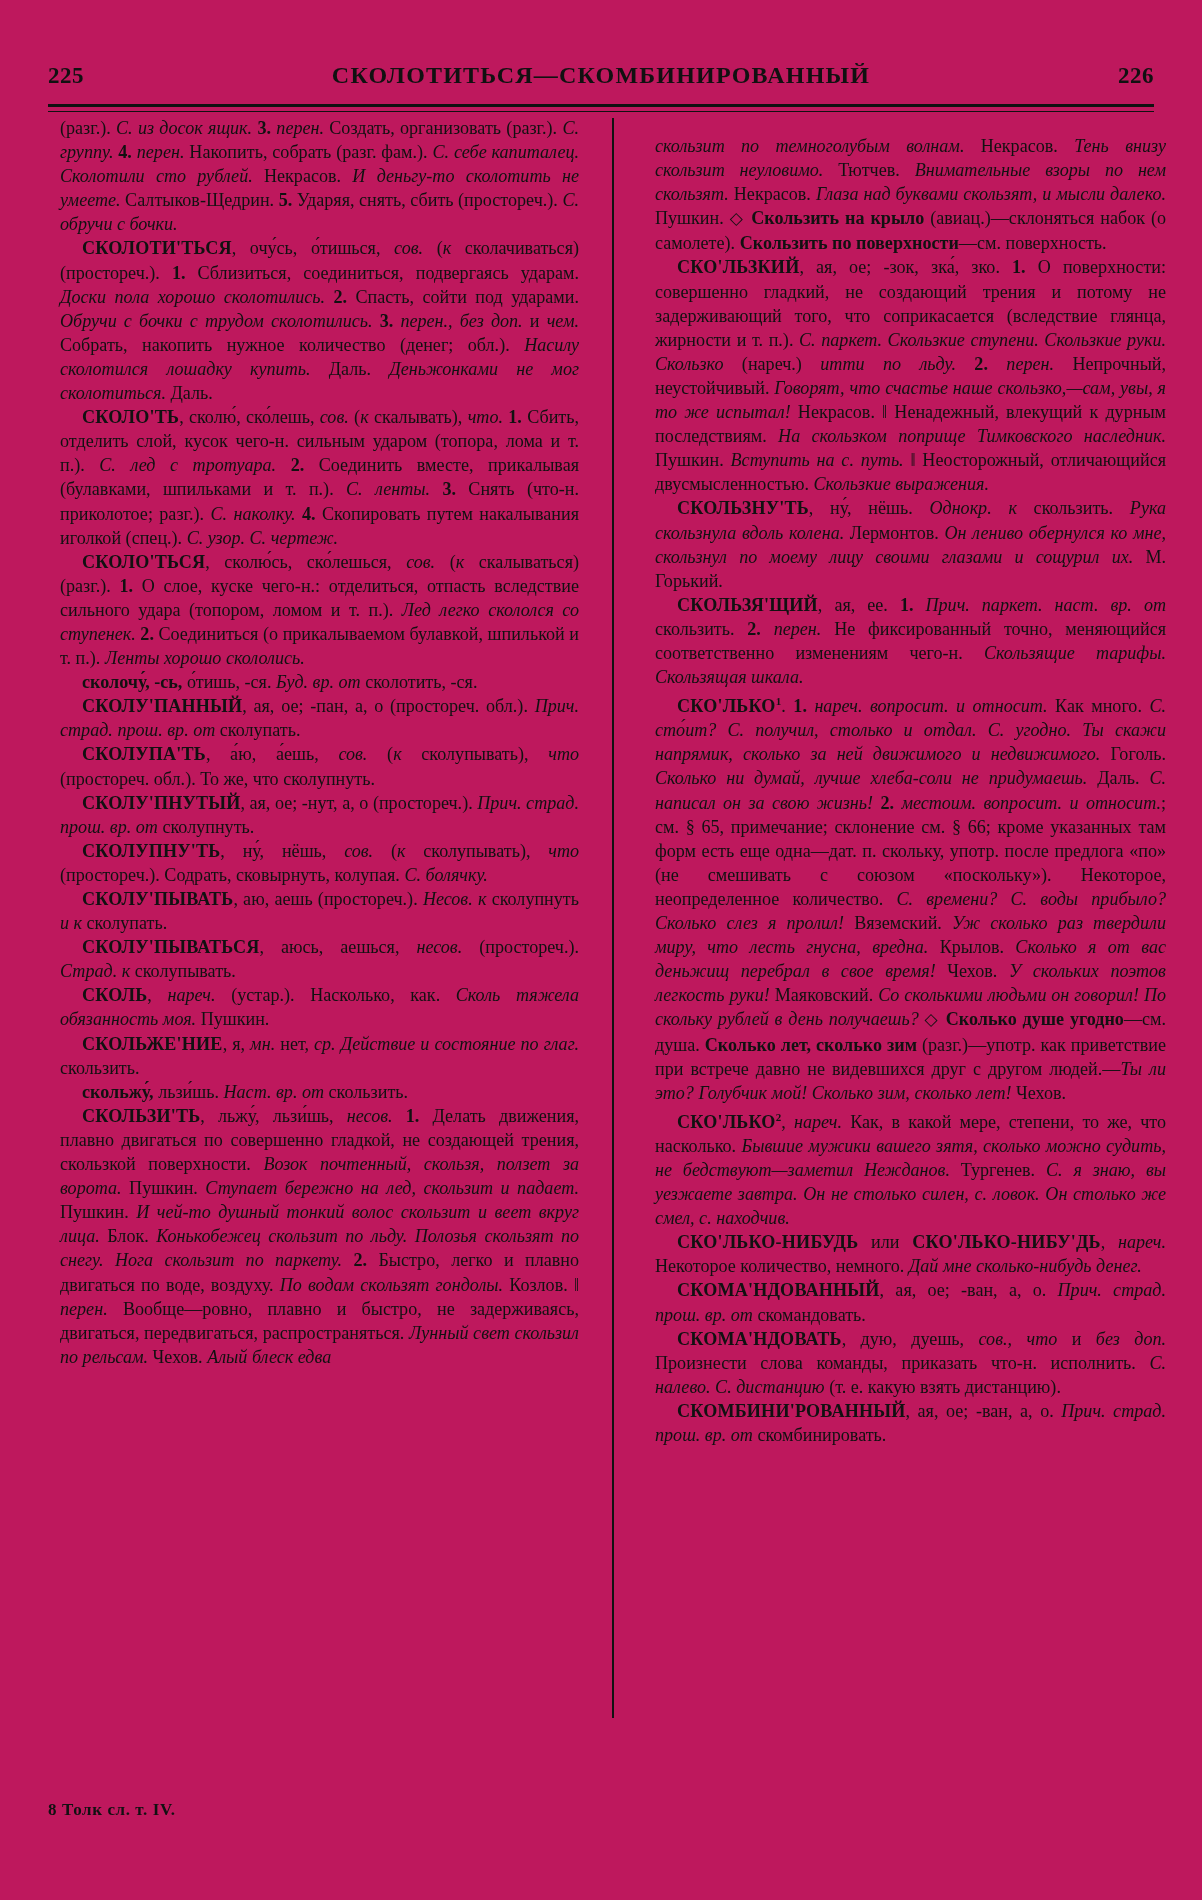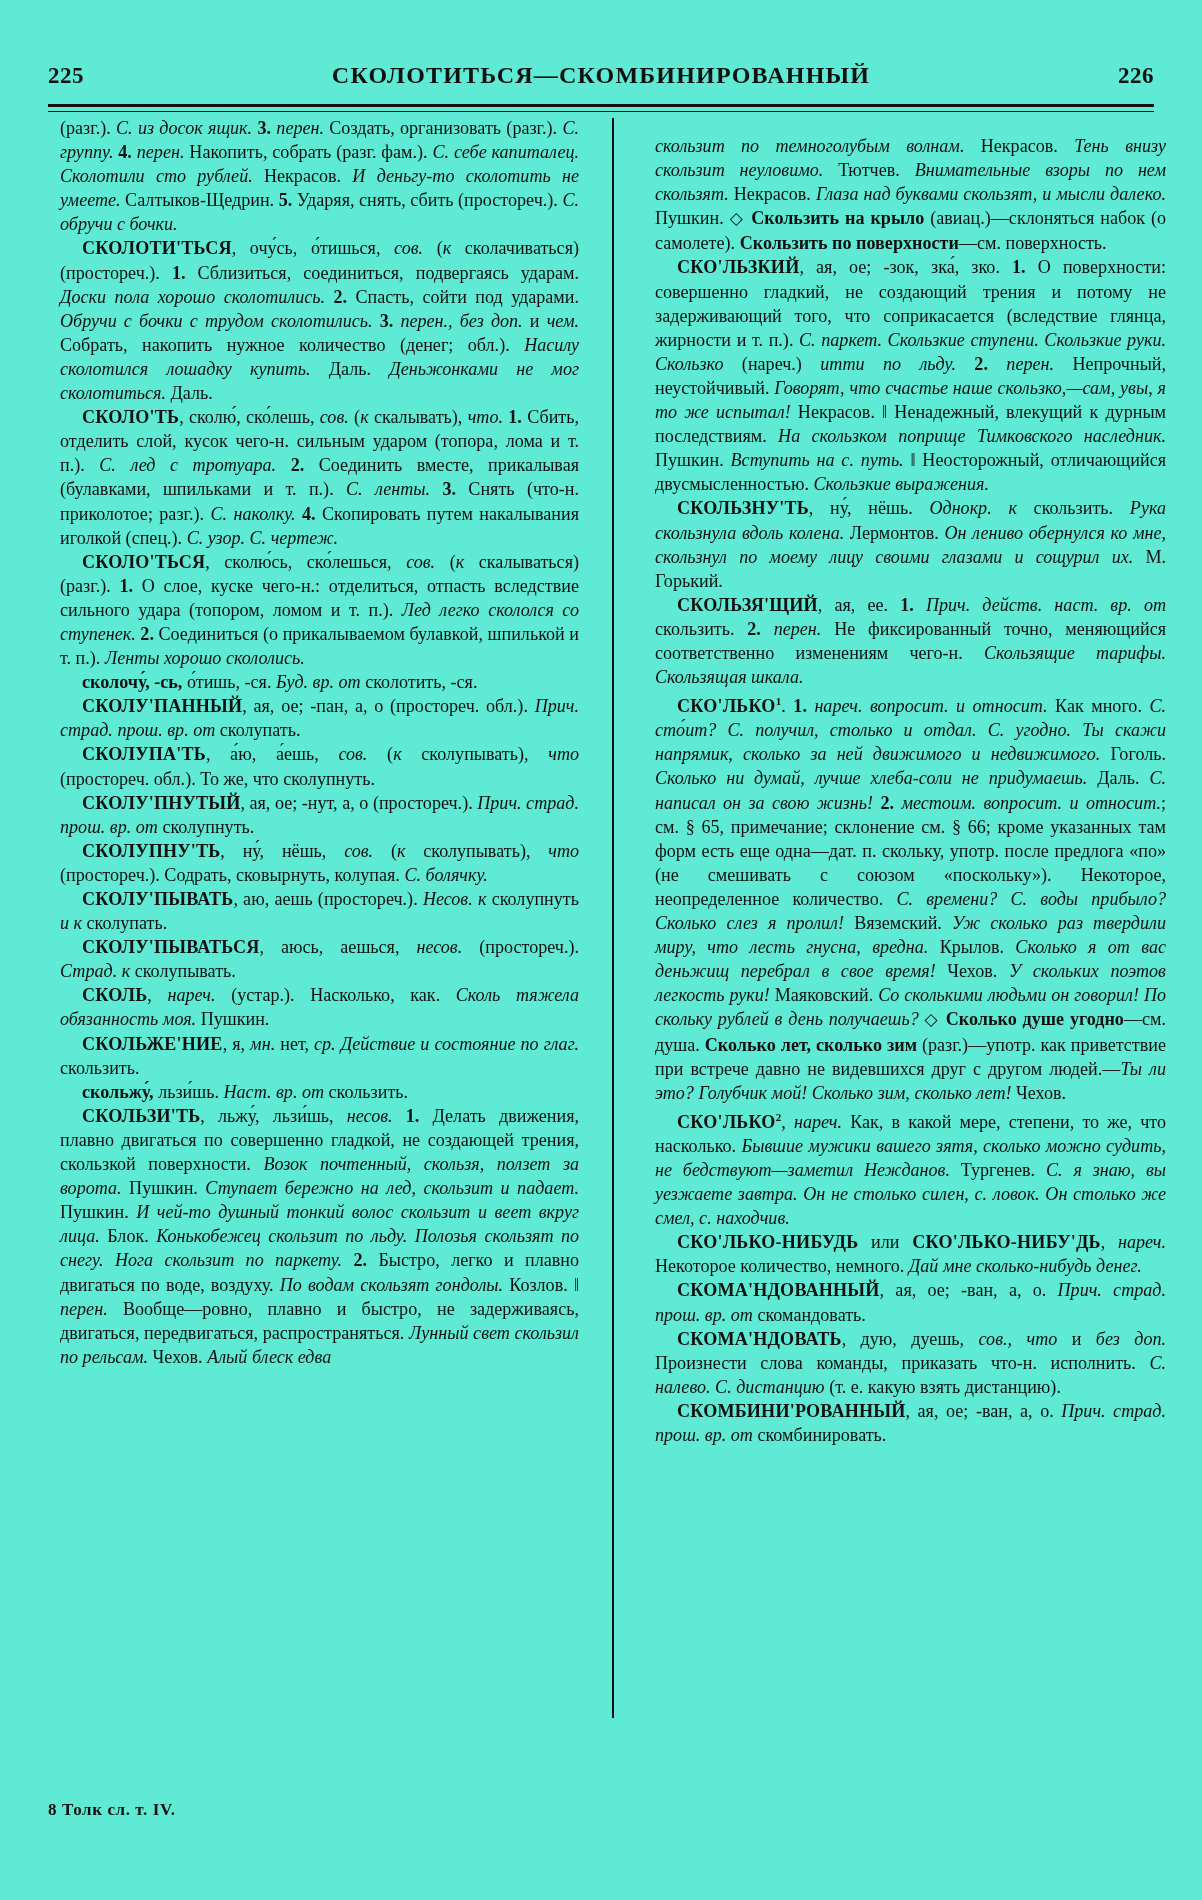--- a/index.html
+++ b/index.html
@@ -13,21 +13,21 @@
     font-family: "Liberation Serif", "DejaVu Serif", serif;
     color: #111111;
     position: relative;
     overflow: hidden;
   }
   .page {
     position: absolute;
     left: 0; top: 0;
     width: 1202px;
     height: 1900px;
-    background: #5eead4;
+    background: #be185d;
   }
 
   
   .runhead {
     position: absolute;
     left: 48px;
     top: 62px;
     width: 1106px;
     height: 34px;
     display: flex;
@@ -140,21 +140,21 @@
         <p class="par ind"><b class="hw">СКОЛЬ</b>, <i>нареч.</i> (устар.). Насколько, как. <i>Сколь тяжела обязанность моя.</i> Пушкин.</p>
         <p class="par ind"><b class="hw">СКОЛЬЖЕ'НИЕ</b>, я, <i>мн.</i> нет, <i>ср. Действие и состояние по глаг.</i> скользить.</p>
         <p class="par ind"><b>скольжу́,</b> льзи́шь. <i>Наст. вр. от</i> скользить.</p>
         <p class="par ind"><b class="hw">СКОЛЬЗИ'ТЬ</b>, льжу́, льзи́шь, <i>несов.</i> <b>1.</b> Делать движения, плавно двигаться по совершенно гладкой, не создающей трения, скользкой поверхности. <i>Возок почтенный, скользя, ползет за ворота.</i> Пушкин. <i>Ступает бережно на лед, скользит и падает.</i> Пушкин. <i>И чей-то душный тонкий волос скользит и веет вкруг лица.</i> Блок. <i>Конькобежец скользит по льду. Полозья скользят по снегу. Нога скользит по паркету.</i> <b>2.</b> Быстро, легко и плавно двигаться по воде, воздуху. <i>По водам скользят гондолы.</i> Козлов. ‖ <i>перен.</i> Вообще—ровно, плавно и быстро, не задерживаясь, двигаться, передвигаться, распространяться. <i>Лунный свет скользил по рельсам.</i> Чехов. <i>Алый блеск едва</i></p>
       </div>
     <div class="divider"></div>
     <div class="col col-right" id="col-right">
         <p class="par"><i>скользит по темноголубым волнам.</i> Некрасов. <i>Тень внизу скользит неуловимо.</i> Тютчев. <i>Внимательные взоры по нем скользят.</i> Некрасов. <i>Глаза над буквами скользят, и мысли далеко.</i> Пушкин. <span class="dia">◇</span> <b>Скользить на крыло</b> (авиац.)—склоняться набок (о самолете). <b>Скользить по поверхности</b>—см. поверхность.</p>
         <p class="par ind"><b class="hw">СКО'ЛЬЗКИЙ</b>, ая, ое; -зок, зка́, зко. <b>1.</b> О поверхности: совершенно гладкий, не создающий трения и потому не задерживающий того, что соприкасается (вследствие глянца, жирности и т. п.). <i>С. паркет. Скользкие ступени. Скользкие руки. Скользко</i> (нареч.) <i>итти по льду.</i> <b>2.</b> <i>перен.</i> Непрочный, неустойчивый. <i>Говорят, что счастье наше скользко,—сам, увы, я то же испытал!</i> Некрасов. ‖ Ненадежный, влекущий к дурным последствиям. <i>На скользком поприще Тимковского наследник.</i> Пушкин. <i>Вступить на с. путь.</i> ‖ Неосторожный, отличающийся двусмысленностью. <i>Скользкие выражения.</i></p>
         <p class="par ind"><b class="hw">СКОЛЬЗНУ'ТЬ</b>, ну́, нёшь. <i>Однокр. к</i> скользить. <i>Рука скользнула вдоль колена.</i> Лермонтов. <i>Он лениво обернулся ко мне, скользнул по моему лицу своими глазами и сощурил их.</i> М. Горький.</p>
-        <p class="par ind"><b class="hw">СКОЛЬЗЯ'ЩИЙ</b>, ая, ее. <b>1.</b> <i>Прич. действ. наст. вр. от</i> скользить. <b>2.</b> <i>перен.</i> Не фиксированный точно, меняющийся соответственно изменениям чего-н. <i>Скользящие тарифы. Скользящая шкала.</i></p>
+        <p class="par ind"><b class="hw">СКОЛЬЗЯ'ЩИЙ</b>, ая, ее. <b>1.</b> <i>Прич. паркет. наст. вр. от</i> скользить. <b>2.</b> <i>перен.</i> Не фиксированный точно, меняющийся соответственно изменениям чего-н. <i>Скользящие тарифы. Скользящая шкала.</i></p>
         <p class="par ind"><b class="hw">СКО'ЛЬКО<span class="sup">1</span></b>. <b>1.</b> <i>нареч. вопросит. и относит.</i> Как много. <i>С. сто́ит? С. получил, столько и отдал. С. угодно. Ты скажи напрямик, сколько за ней движимого и недвижимого.</i> Гоголь. <i>Сколько ни думай, лучше хлеба-соли не придумаешь.</i> Даль. <i>С. написал он за свою жизнь!</i> <b>2.</b> <i>местоим. вопросит. и относит.</i>; см. § 65, примечание; склонение см. § 66; кроме указанных там форм есть еще одна—дат. п. скольку, употр. после предлога «по» (не смешивать с союзом «поскольку»). Некоторое, неопределенное количество. <i>С. времени? С. воды прибыло? Сколько слез я пролил!</i> Вяземский. <i>Уж сколько раз твердили миру, что лесть гнусна, вредна.</i> Крылов. <i>Сколько я от вас деньжищ перебрал в свое время!</i> Чехов. <i>У скольких поэтов легкость руки!</i> Маяковский. <i>Со сколькими людьми он говорил! По скольку рублей в день получаешь?</i> <span class="dia">◇</span> <b>Сколько душе угодно</b>—см. душа. <b>Сколько лет, сколько зим</b> (разг.)—употр. как приветствие при встрече давно не видевшихся друг с другом людей.—<i>Ты ли это? Голубчик мой! Сколько зим, сколько лет!</i> Чехов.</p>
         <p class="par ind"><b class="hw">СКО'ЛЬКО<span class="sup">2</span></b>, <i>нареч.</i> Как, в какой мере, степени, то же, что насколько. <i>Бывшие мужики вашего зятя, сколько можно судить, не бедствуют—заметил Нежданов.</i> Тургенев. <i>С. я знаю, вы уезжаете завтра. Он не столько силен, с. ловок. Он столько же смел, с. находчив.</i></p>
         <p class="par ind"><b class="hw">СКО'ЛЬКО-НИБУДЬ</b> или <b class="hw">СКО'ЛЬКО-НИБУ'ДЬ</b>, <i>нареч.</i> Некоторое количество, немного. <i>Дай мне сколько-нибудь денег.</i></p>
         <p class="par ind"><b class="hw">СКОМА'НДОВАННЫЙ</b>, ая, ое; -ван, а, о. <i>Прич. страд. прош. вр. от</i> скомандовать.</p>
         <p class="par ind"><b class="hw">СКОМА'НДОВАТЬ</b>, дую, дуешь, <i>сов., что</i> и <i>без доп.</i> Произнести слова команды, приказать что-н. исполнить. <i>С. налево. С. дистанцию</i> (т. е. какую взять дистанцию).</p>
         <p class="par ind"><b class="hw">СКОМБИНИ'РОВАННЫЙ</b>, ая, ое; -ван, а, о. <i>Прич. страд. прош. вр. от</i> скомбинировать.</p>
       </div>
   </div>
 
   <div class="footer">8 Толк сл. т. IV.</div>

